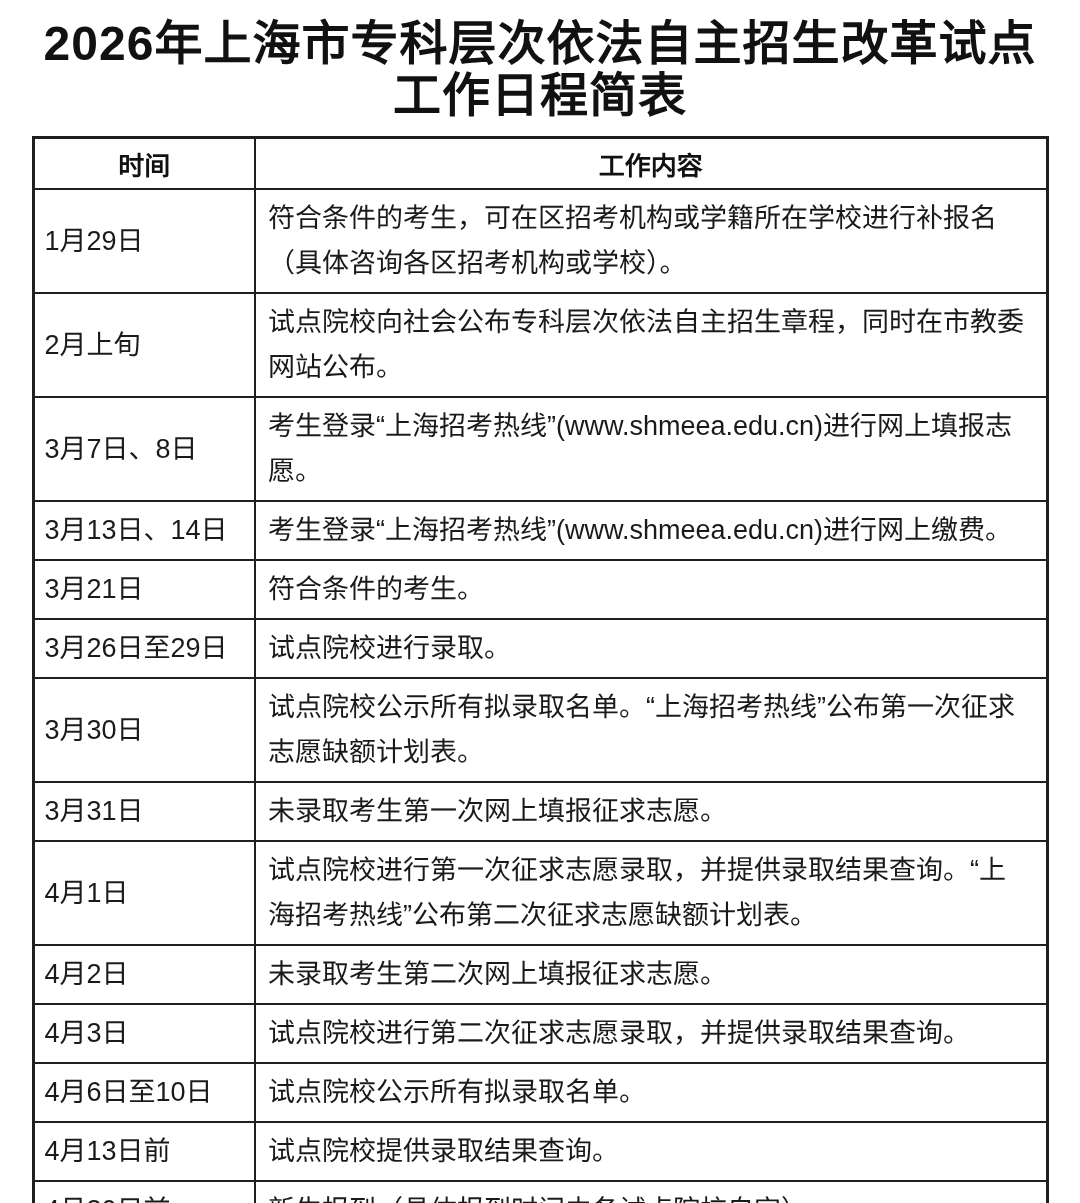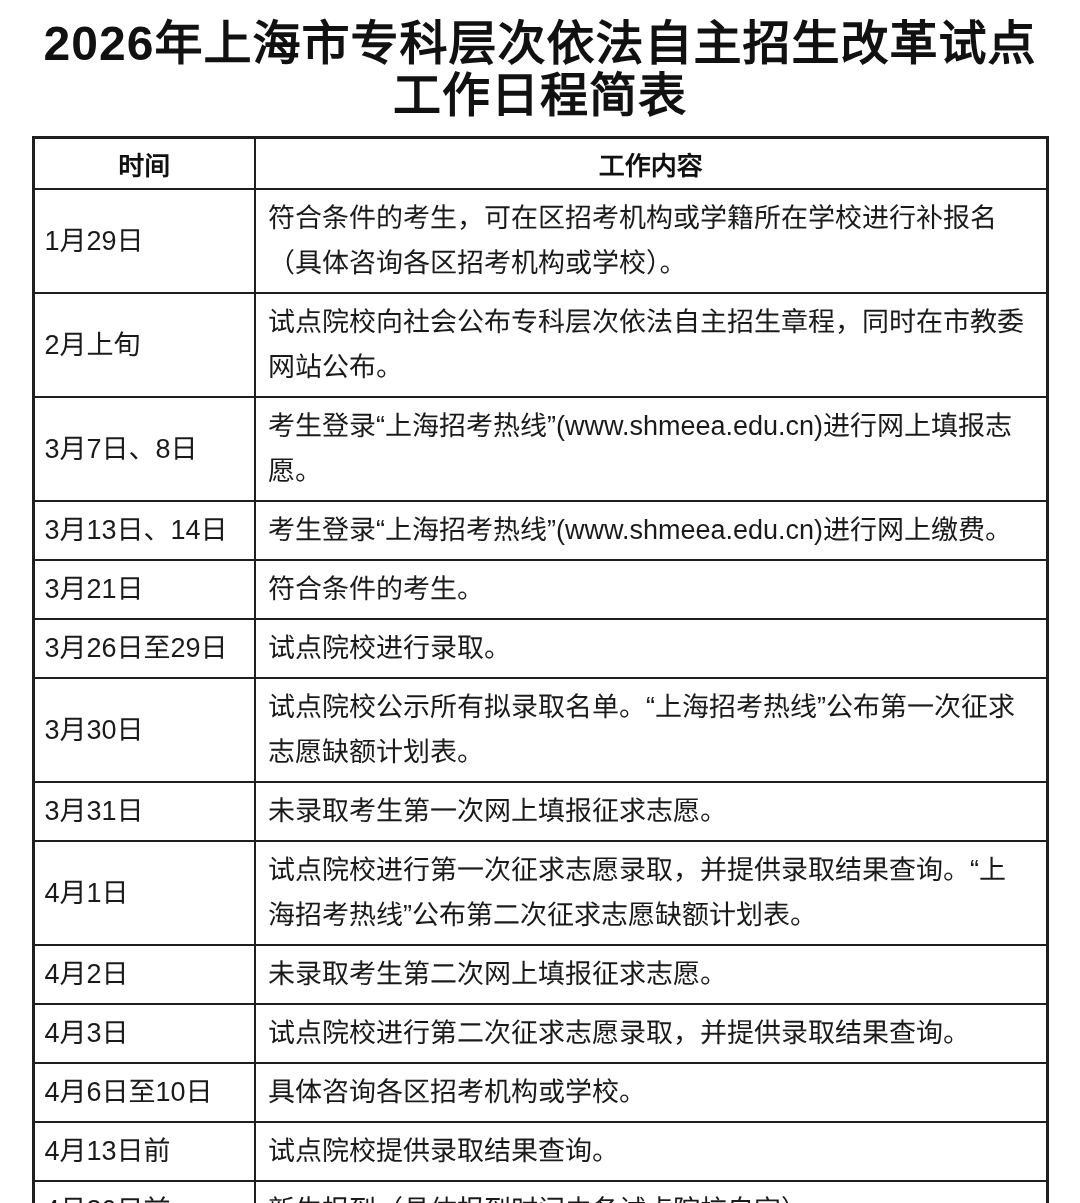--- a/index.html
+++ b/index.html
@@ -119,21 +119,21 @@
       <tr>
         <td class="time-cell">4月2日</td>
         <td class="content-cell">未录取考生第二次网上填报征求志愿。</td>
       </tr>
       <tr>
         <td class="time-cell">4月3日</td>
         <td class="content-cell">试点院校进行第二次征求志愿录取，并提供录取结果查询。</td>
       </tr>
       <tr>
         <td class="time-cell">4月6日至10日</td>
-        <td class="content-cell">具体咨询各区招考机构或学校。</td>
+        <td class="content-cell">试点院校公示所有拟录取名单。</td>
       </tr>
       <tr>
         <td class="time-cell">4月13日前</td>
         <td class="content-cell">试点院校提供录取结果查询。</td>
       </tr>
       <tr>
         <td class="time-cell">4月30日前</td>
         <td class="content-cell">新生报到（具体报到时间由各试点院校自定）。</td>
       </tr>
 

